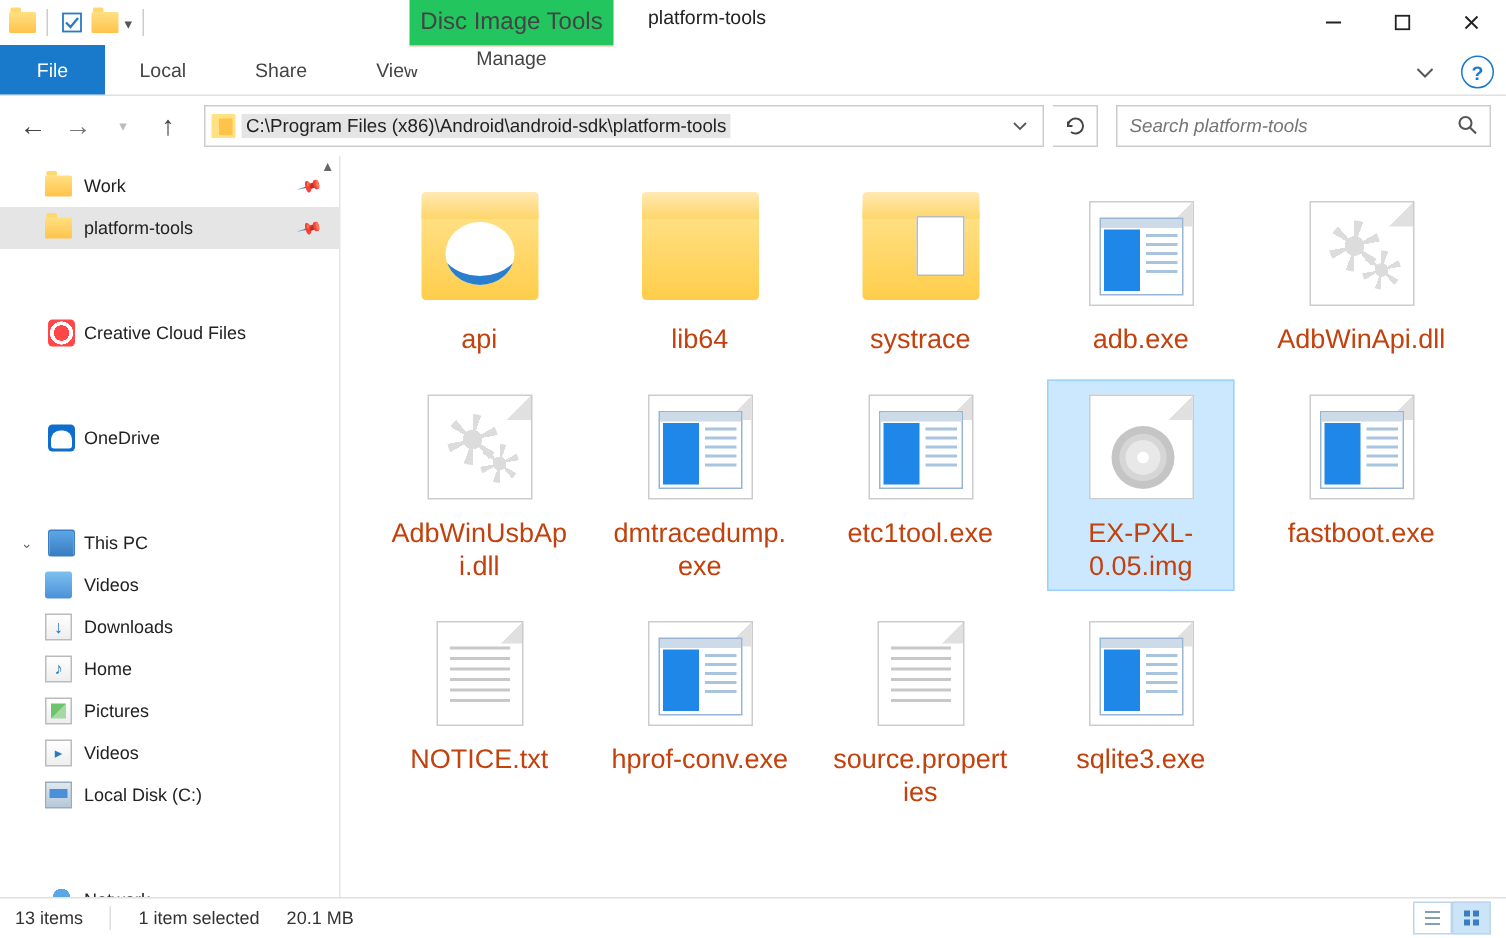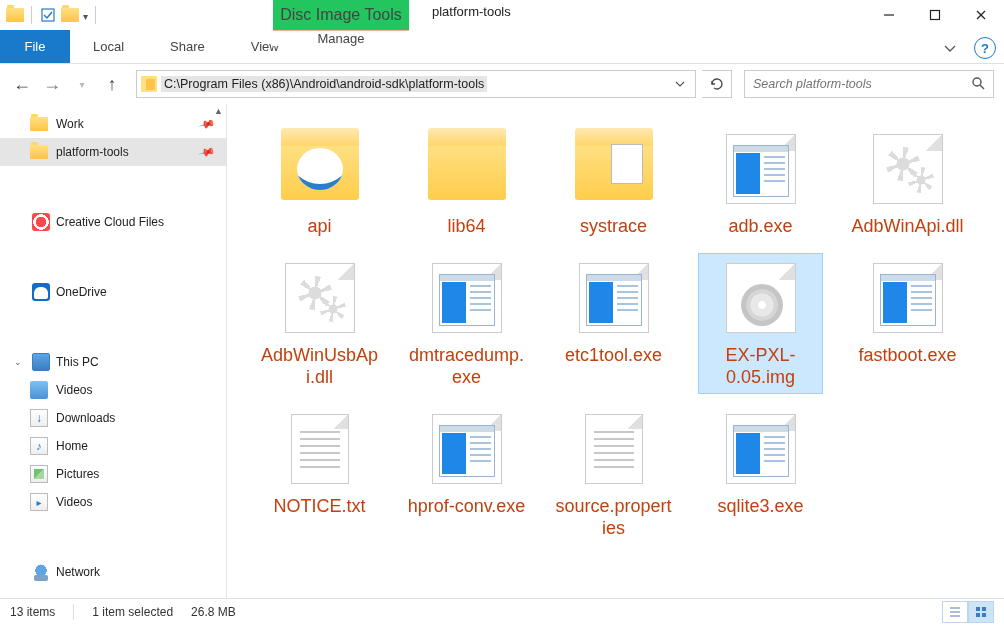--- a/index.html
+++ b/index.html
@@ -250,20 +250,24 @@
         <span>Home</span>
       </div>
     <div class="tree-item">
         <span class="ico ico-pics"></span>
         <span>Pictures</span>
       </div>
     <div class="tree-item">
         <span class="ico ico-vids"></span>
         <span>Videos</span>
       </div>
+    <div class="tree-item">
+        <span class="ico ico-disk"></span>
+        <span>Local Disk (C:)</span>
+      </div>
     <div style="height:10px"></div>
     <div class="tree-section">
       <span class="expand"></span>
       <span class="ico ico-net"></span>
       <span>Network</span>
     </div>
     <div style="height:10px"></div>
     <div class="tree-section">
       <span class="expand"></span>
       <span class="ico ico-home"></span>
@@ -456,21 +460,21 @@
           <div class="label">sqlite3.exe</div>
         </div>
       </div>
   </div>
 </div>
 
 <div class="statusbar">
   <span>13 items</span>
   <span class="sep-v"></span>
   <span>1 item selected</span>
-  <span>26.8 MB</span>
+  <span>20.1 MB</span>
   <div class="right">
     <div class="view-btn">
       <svg width="14" height="14">
           <line x1="2" y1="3" x2="12" y2="3" stroke="#5a7fa0"></line>
           <line x1="2" y1="7" x2="12" y2="7" stroke="#5a7fa0"></line>
           <line x1="2" y1="11" x2="12" y2="11" stroke="#5a7fa0"></line>
         </svg>
     </div>
     <div class="view-btn active">
       <svg width="14" height="14">

